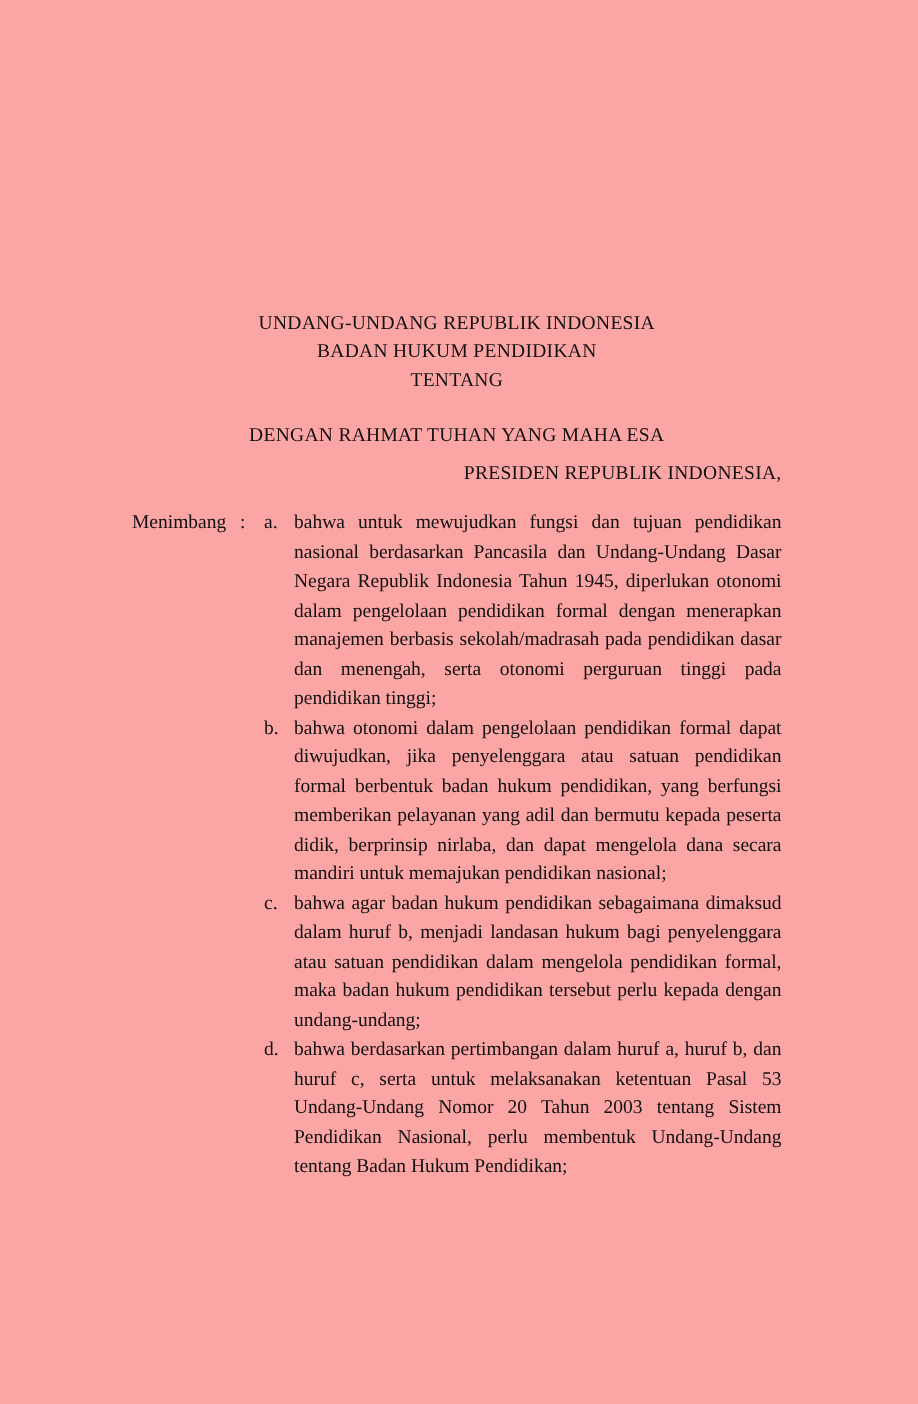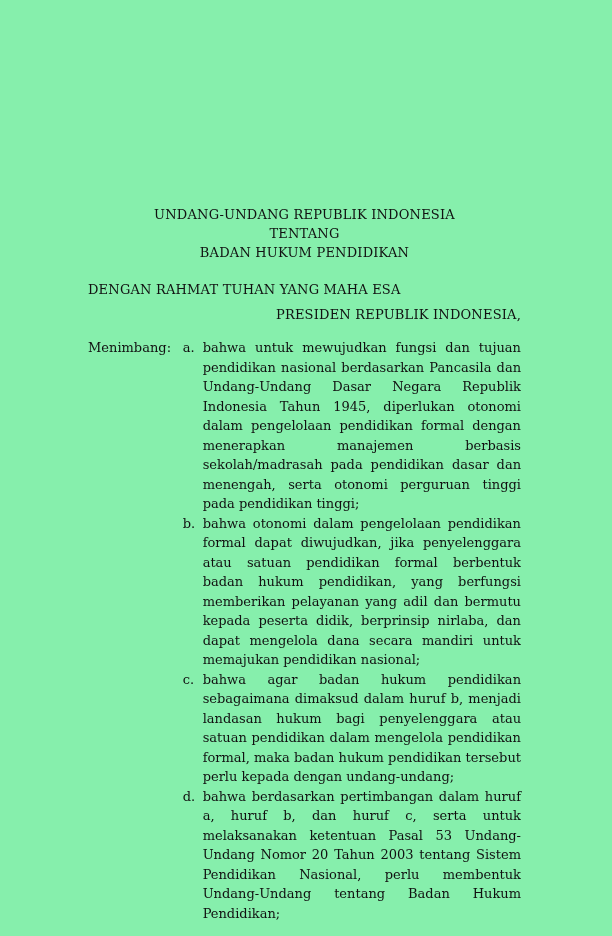--- a/index.html
+++ b/index.html
@@ -13,32 +13,34 @@
     font-family: "DejaVu Serif", "Liberation Serif", serif;
     color: #111111;
     font-size: 13px;
     position: relative;
   }
   .page {
     position: absolute;
     top: 0; left: 0;
     width: 612px;
     height: 936px;
-    background: #86efac;
+    background: #fca5a5;
     overflow: hidden;
+    font-family: Liberation Serif, serif;
   }
   .content {
     padding: 205px 91px 0 88px;
   }
   .title-block {
     text-align: center;
     line-height: 19px;
     letter-spacing: 0.2px;
   }
   .preamble-1 {
+    text-align: center;
     margin-top: 18px;
     line-height: 19px;
     letter-spacing: 0.2px;
   }
   .preamble-2 {
     text-align: right;
     margin-top: 6px;
     line-height: 19px;
     letter-spacing: 0.2px;
   }
@@ -69,22 +71,22 @@
   }
 </style>
 </head>
 <body>
 
 <div class="page">
   <div class="content">
 
     <div class="title-block">
       <div>UNDANG-UNDANG REPUBLIK INDONESIA</div>
+      <div>BADAN HUKUM PENDIDIKAN</div>
       <div>TENTANG</div>
-      <div>BADAN HUKUM PENDIDIKAN</div>
     </div>
 
     <div class="preamble-1">DENGAN RAHMAT TUHAN YANG MAHA ESA</div>
     <div class="preamble-2">PRESIDEN REPUBLIK INDONESIA,</div>
 
     <div class="considering">
       <div class="label">Menimbang</div>
       <div class="sep">:</div>
       <div class="items" id="considering-items">
   <div class="consider-item">

